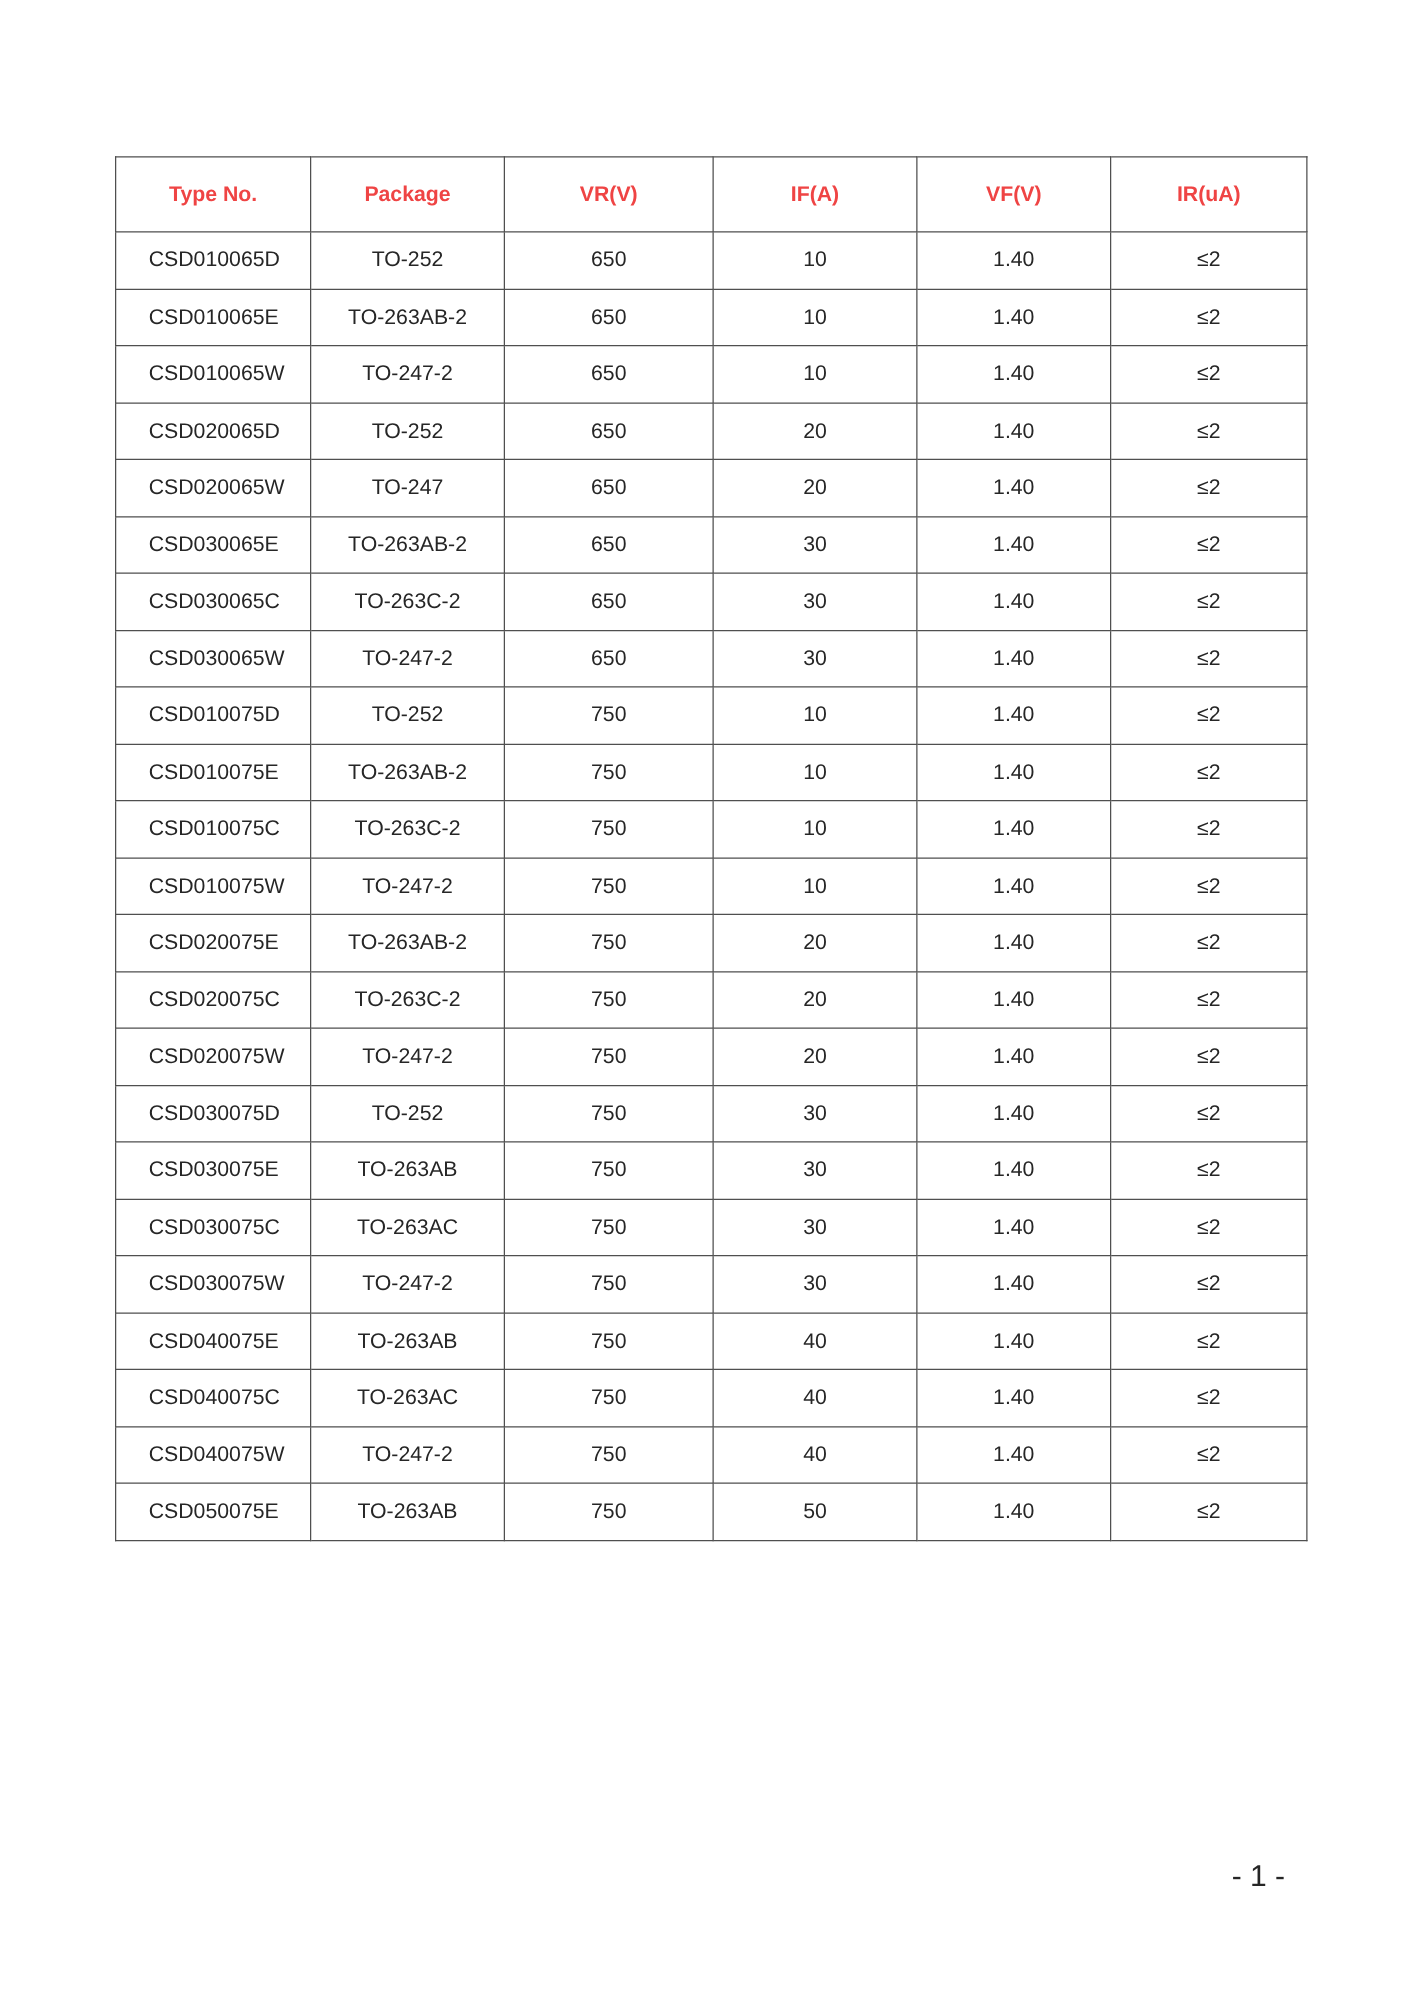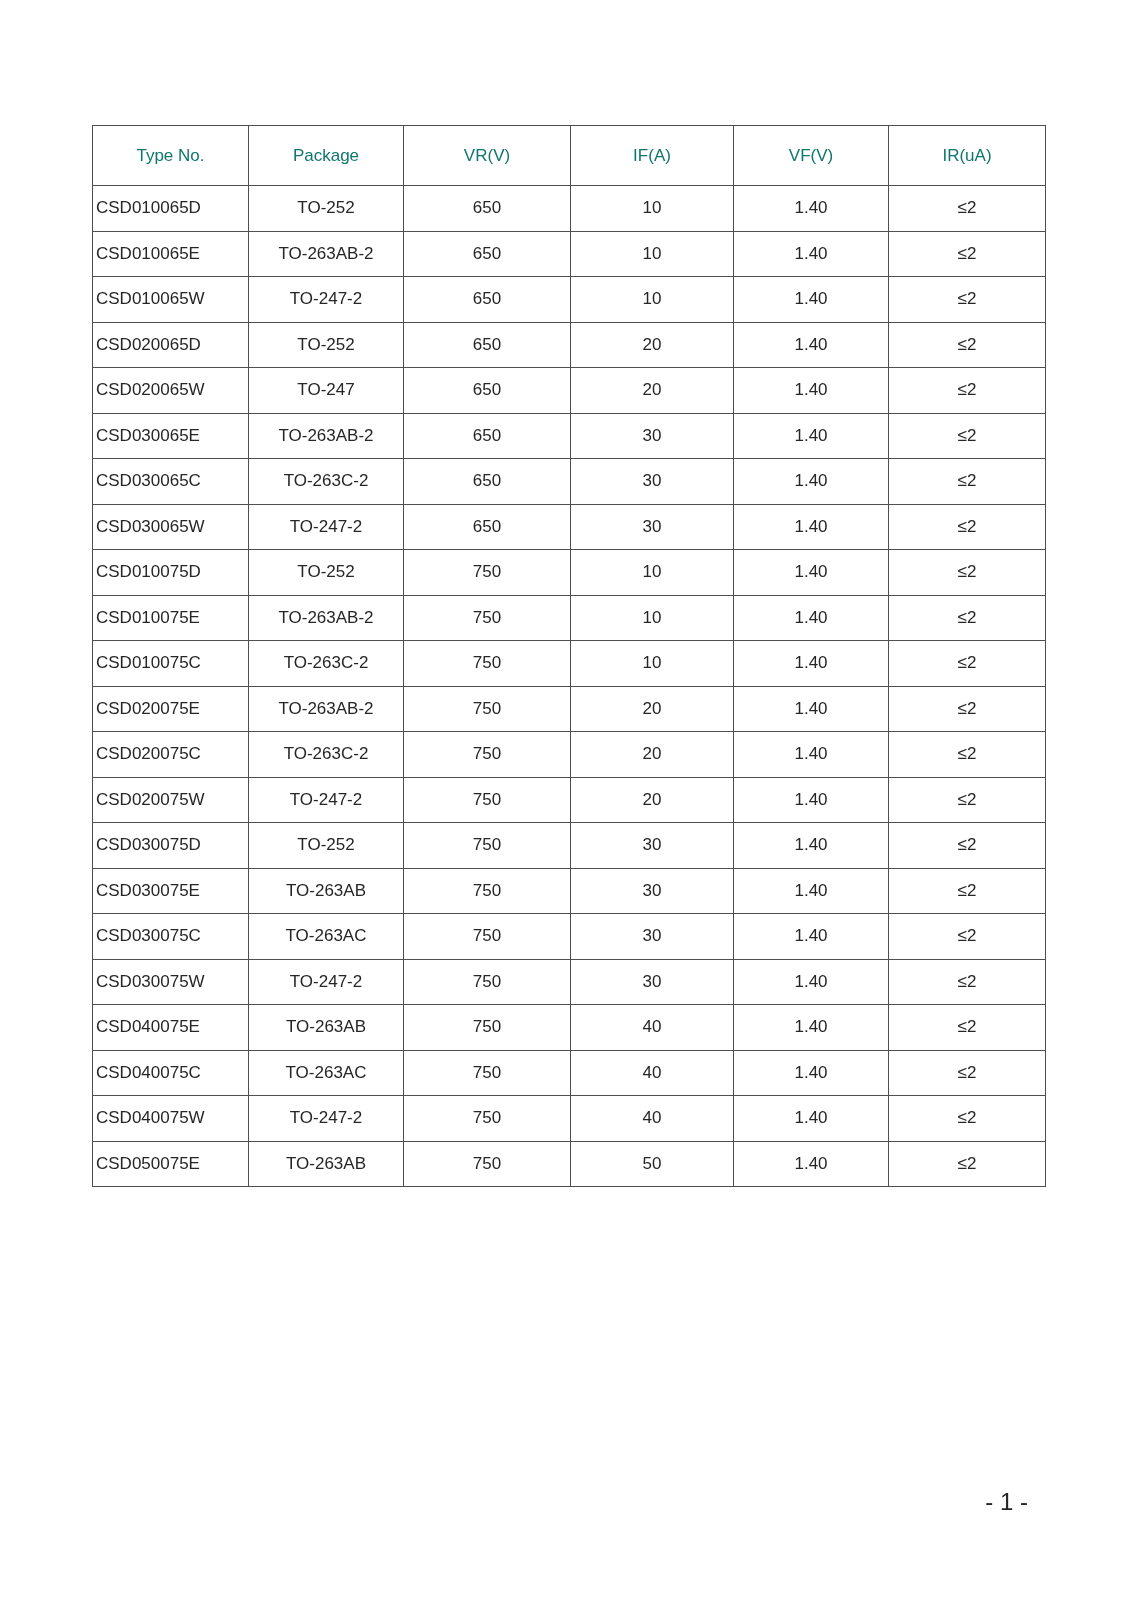--- a/index.html
+++ b/index.html
@@ -37,29 +37,29 @@
     text-align: center;
     vertical-align: middle;
     padding: 0;
     white-space: nowrap;
     overflow: hidden;
   }
   .spec-table thead tr {
     height: 60px;
   }
   .spec-table th {
-    font-weight: normal;
-    color: #0f766e;
+    font-weight: bold;
+    color: #ef4444;
   }
   .spec-table tbody tr {
     height: 45.5px;
   }
   .spec-table td.col-type {
     text-align: left;
-    padding-left: 3px;
+    padding-left: 26px;
   }
   .page-number {
     position: absolute;
     top: 1488px;
     right: 104px;
     font-size: 24px;
     color: #262626;
     white-space: pre;
   }
 </style>
@@ -170,20 +170,28 @@
         </tr>
         <tr>
           <td class="col-type">CSD010075C</td>
           <td>TO-263C-2</td>
           <td>750</td>
           <td>10</td>
           <td>1.40</td>
           <td>≤2</td>
         </tr>
         <tr>
+          <td class="col-type">CSD010075W</td>
+          <td>TO-247-2</td>
+          <td>750</td>
+          <td>10</td>
+          <td>1.40</td>
+          <td>≤2</td>
+        </tr>
+        <tr>
           <td class="col-type">CSD020075E</td>
           <td>TO-263AB-2</td>
           <td>750</td>
           <td>20</td>
           <td>1.40</td>
           <td>≤2</td>
         </tr>
         <tr>
           <td class="col-type">CSD020075C</td>
           <td>TO-263C-2</td>

